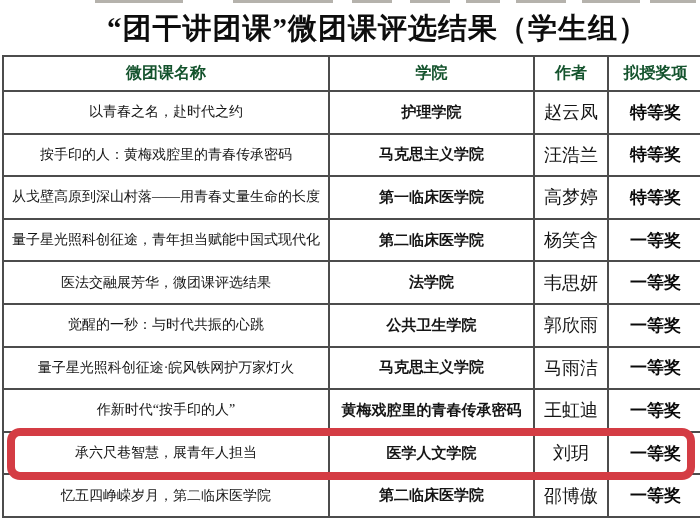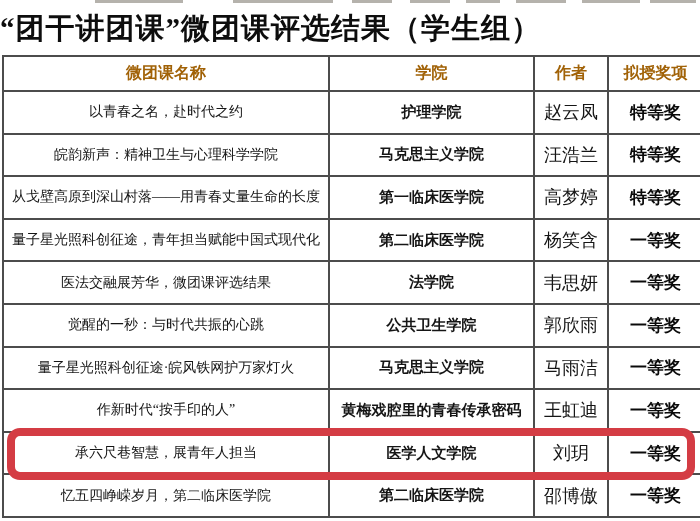--- a/index.html
+++ b/index.html
@@ -26,21 +26,21 @@
     position: absolute;
     top: 0; height: 3px;
     background: rgba(92, 84, 70, 0.45);
     display: block;
   }
   .doc-title {
     position: absolute;
     top: 9px; left: 0;
     width: 100%;
     padding-right: 52px;
-    text-align: left;
+    text-align: right;
     font-size: 29px;
     font-weight: 700;
     letter-spacing: 1px;
     color: #0d0d0d;
     white-space: nowrap;
   }
   table.results {
     position: absolute;
     left: 2px; top: 55px;
     width: 700px;
@@ -57,21 +57,21 @@
     vertical-align: middle;
     overflow: hidden;
     white-space: nowrap;
     padding: 0 2px;
   }
   table.results thead tr { height: 35px; }
   table.results tbody tr { height: 42.6px; }
   table.results th {
     font-size: 16px;
     font-weight: 700;
-    color: #a16207;
+    color: #14532d;
   }
   td.cell-name    { font-size: 14px; border-radius: 14px; }
   td.cell-college { font-size: 15px; font-weight: bold; }
   td.cell-author  { font-size: 18px; }
   td.cell-award   { font-size: 17px; font-weight: 700; color: #0a0a0a; }
   
   .highlight-box {
     position: absolute;
     left: 7px; top: 428px;
     width: 688px; height: 52px;
@@ -115,21 +115,21 @@
       </tr>
     </thead>
     <tbody>
         <tr>
       <td class="cell-name">以青春之名，赴时代之约</td>
       <td class="cell-college">护理学院</td>
       <td class="cell-author">赵云凤</td>
       <td class="cell-award">特等奖</td>
     </tr>
         <tr>
-      <td class="cell-name">皖韵新声：精神卫生与心理科学学院</td>
+      <td class="cell-name">按手印的人：黄梅戏腔里的青春传承密码</td>
       <td class="cell-college">马克思主义学院</td>
       <td class="cell-author">汪浩兰</td>
       <td class="cell-award">特等奖</td>
     </tr>
         <tr>
       <td class="cell-name">从戈壁高原到深山村落——用青春丈量生命的长度</td>
       <td class="cell-college">第一临床医学院</td>
       <td class="cell-author">高梦婷</td>
       <td class="cell-award">特等奖</td>
     </tr>

